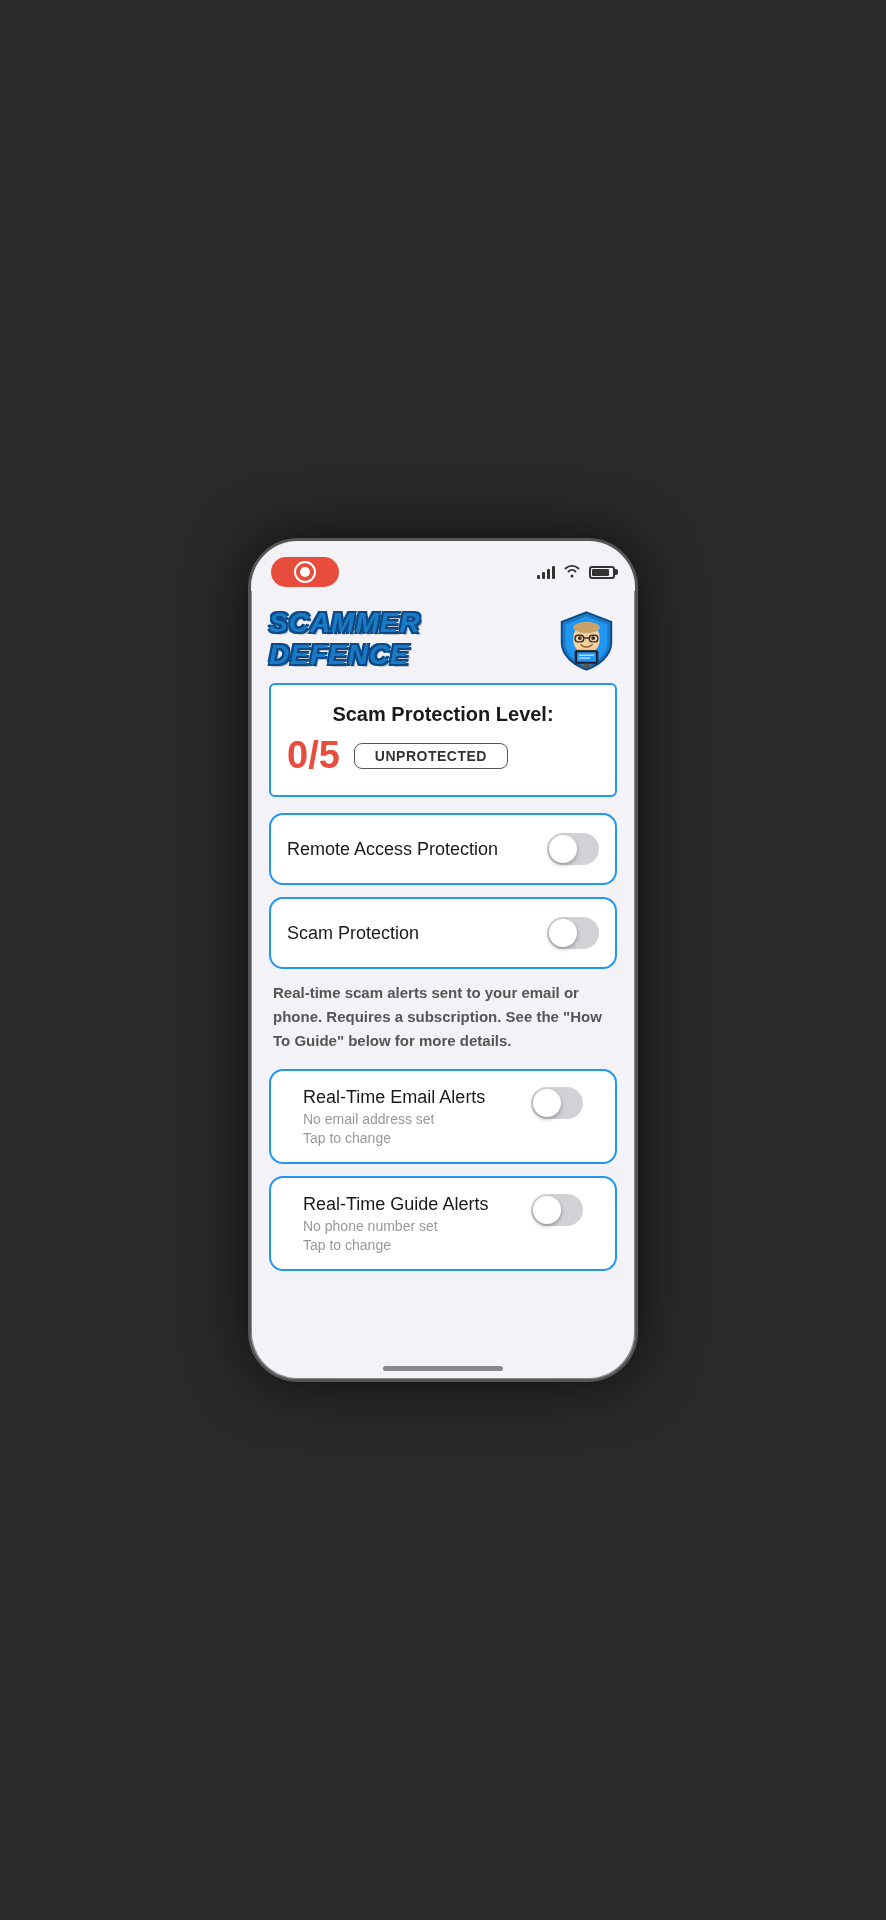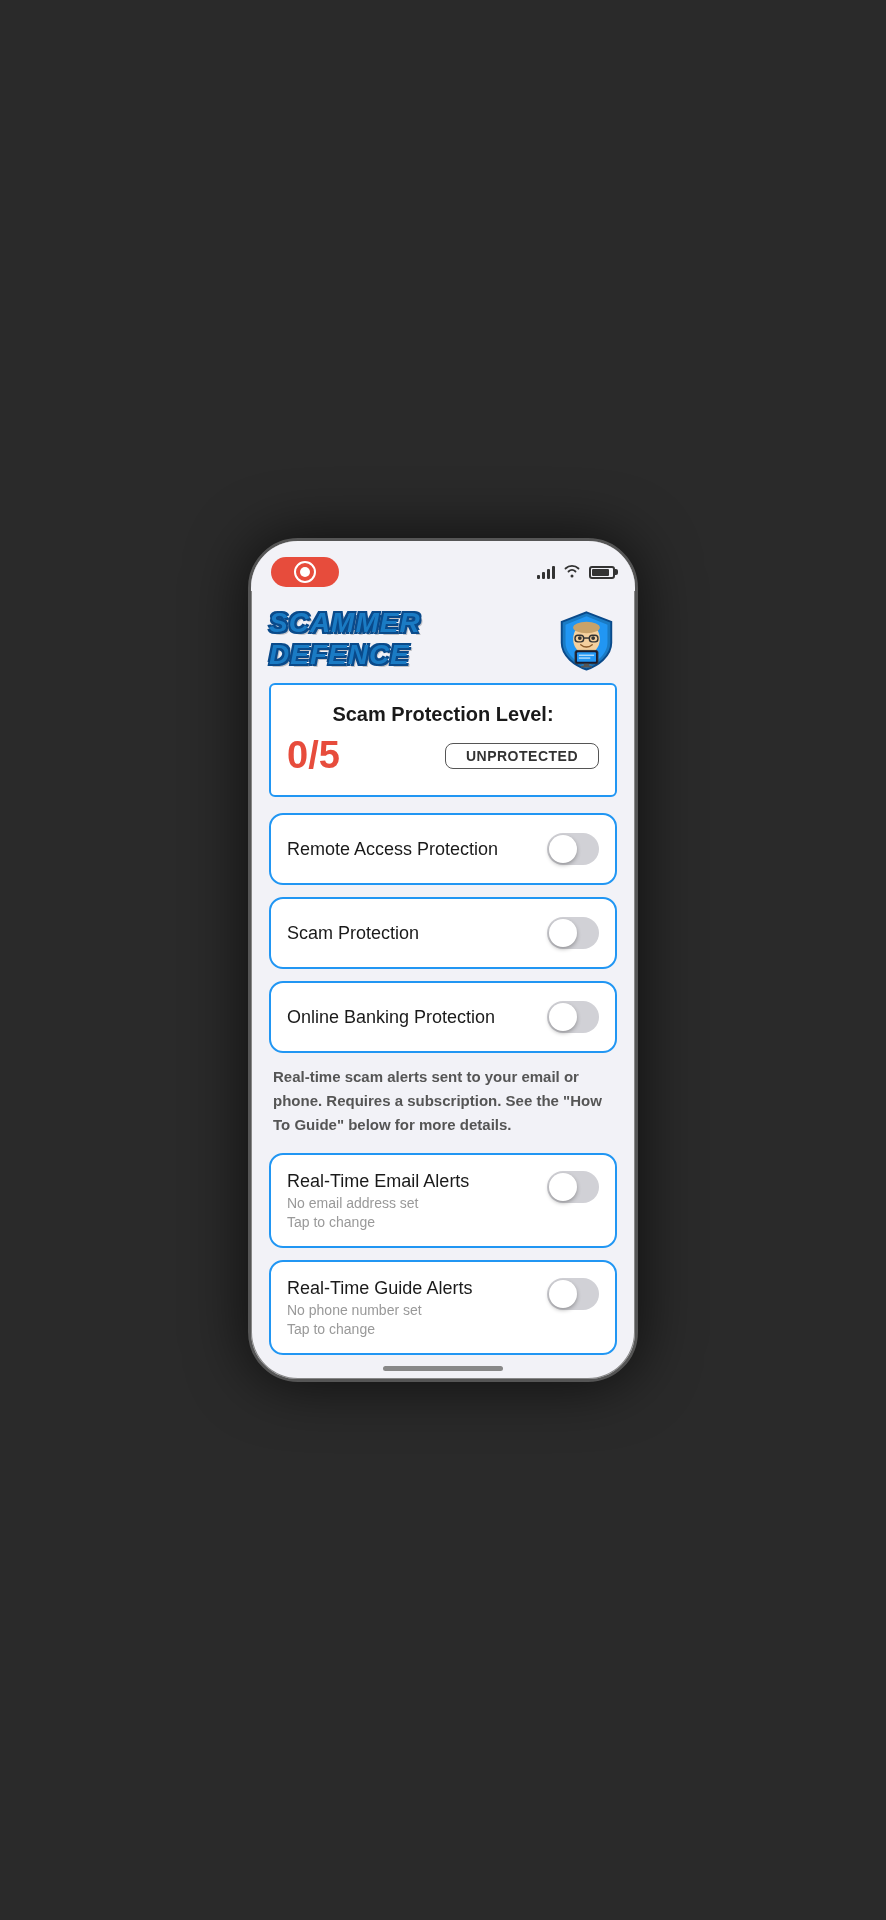--- a/index.html
+++ b/index.html
@@ -171,21 +171,21 @@
     .protection-title {
       font-size: 20px;
       font-weight: 700;
       color: #1a1a1a;
       margin-bottom: 8px;
     }
 
     .protection-score-row {
       display: flex;
       align-items: center;
-      justify-content: space-between;
+      justify-content: flex-start;
       gap: 14px;
     }
 
     .protection-score {
       font-size: 38px;
       font-weight: 800;
       color: #e74c3c;
     }
 
     .protection-badge {
@@ -207,21 +207,21 @@
       display: flex;
       align-items: center;
       justify-content: space-between;
       margin-bottom: 12px;
     }
 
     .toggle-card-multi {
       border: 2px solid #2196F3;
       border-radius: 14px;
       background: white;
-      padding: 16px 16px;
+      padding: 16px 32px;
       display: flex;
       align-items: flex-start;
       justify-content: space-between;
       margin-bottom: 12px;
     }
 
     .toggle-label {
       font-size: 18px;
       font-weight: 500;
       color: #1a1a1a;
@@ -368,26 +368,20 @@
       </div>
     </div>
 
     <div class="toggle-card">
       <span class="toggle-label">Scam Protection</span>
       <div class="toggle">
         <div class="toggle-thumb"></div>
       </div>
     </div>
 
-    <div class="toggle-card">
-      <span class="toggle-label">Online Banking Protection</span>
-      <div class="toggle">
-        <div class="toggle-thumb"></div>
-      </div>
-    </div>
 
     <div class="info-text">Real-time scam alerts sent to your email or phone. Requires a subscription. See the "How To Guide" below for more details.</div>
 
     <div class="toggle-card-multi">
       <div class="toggle-label-group">
         <div class="toggle-label">Real-Time Email Alerts</div>
         <div class="toggle-sub">No email address set</div>
         <div class="toggle-sub">Tap to change</div>
       </div>
       <div class="toggle">

